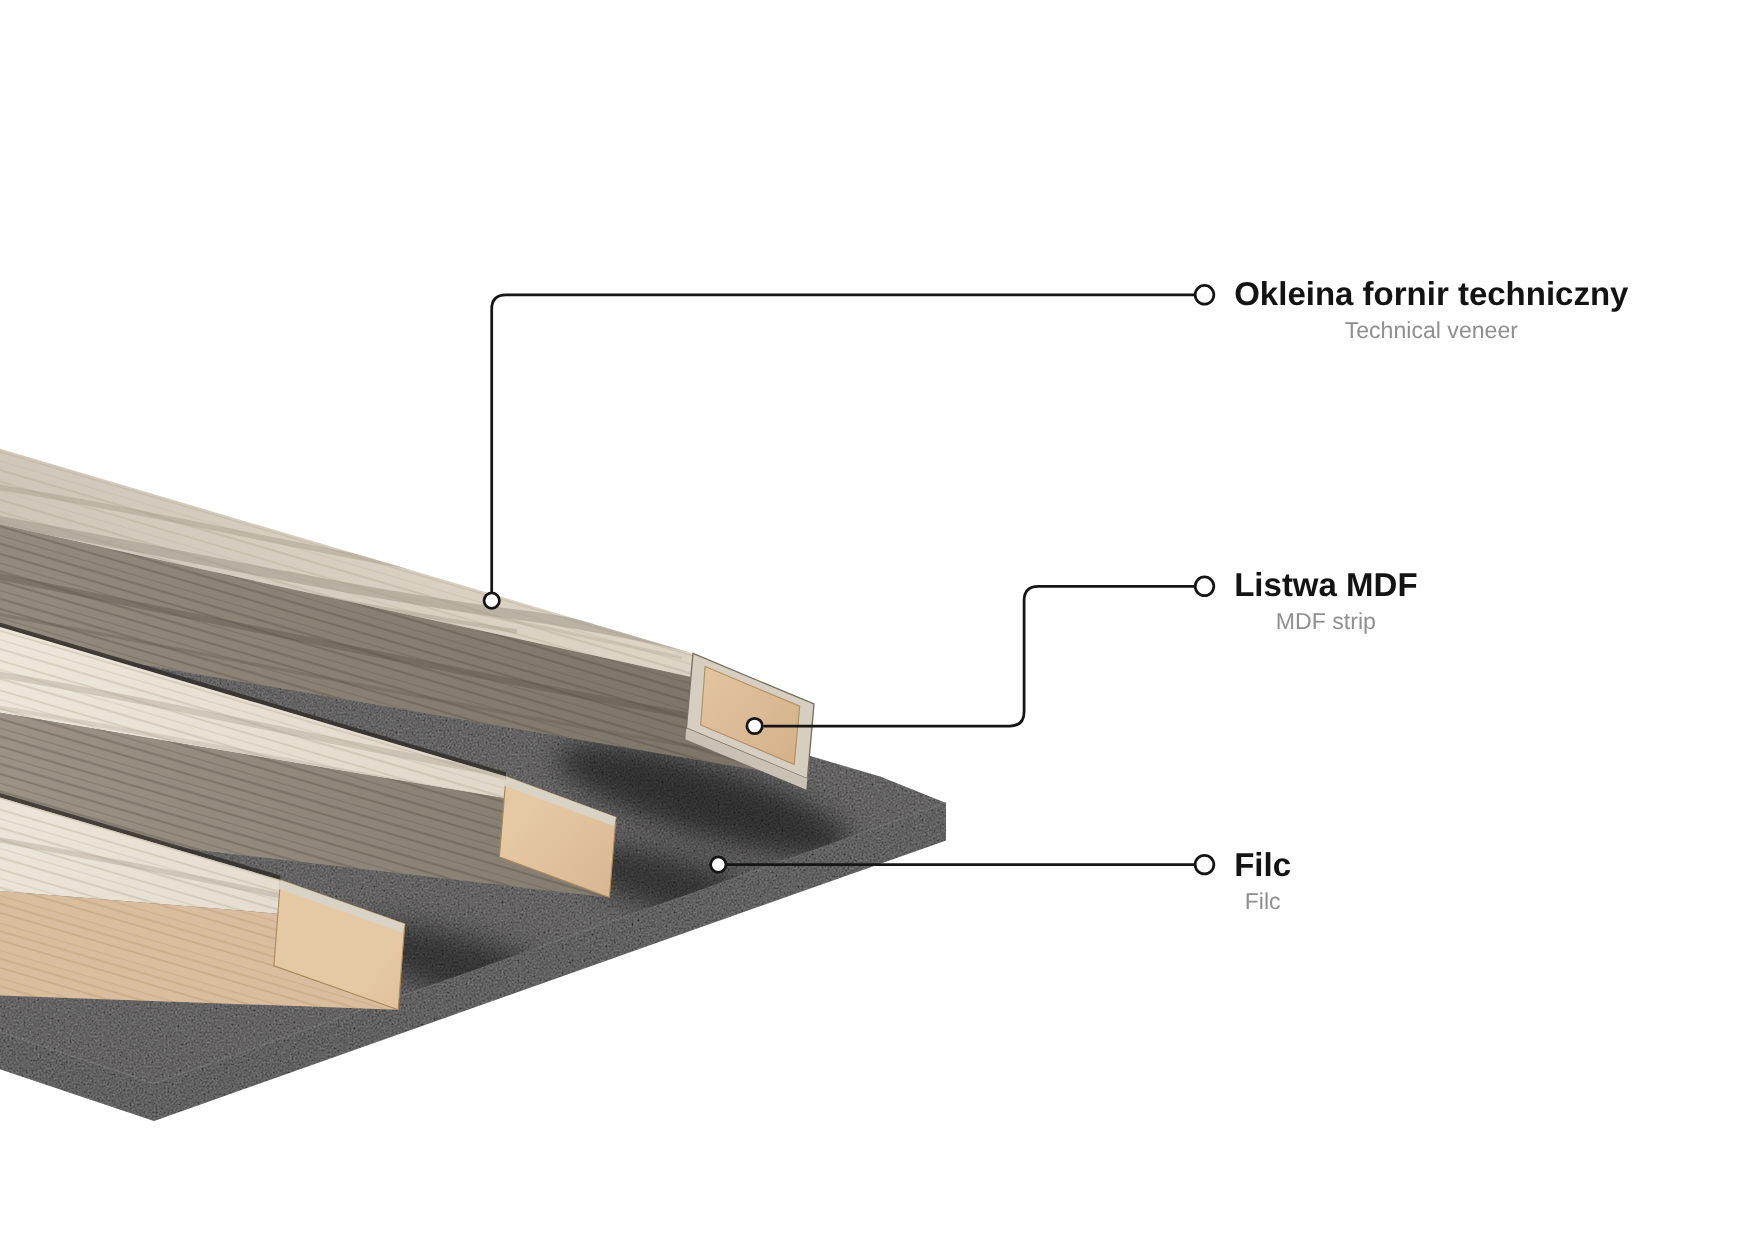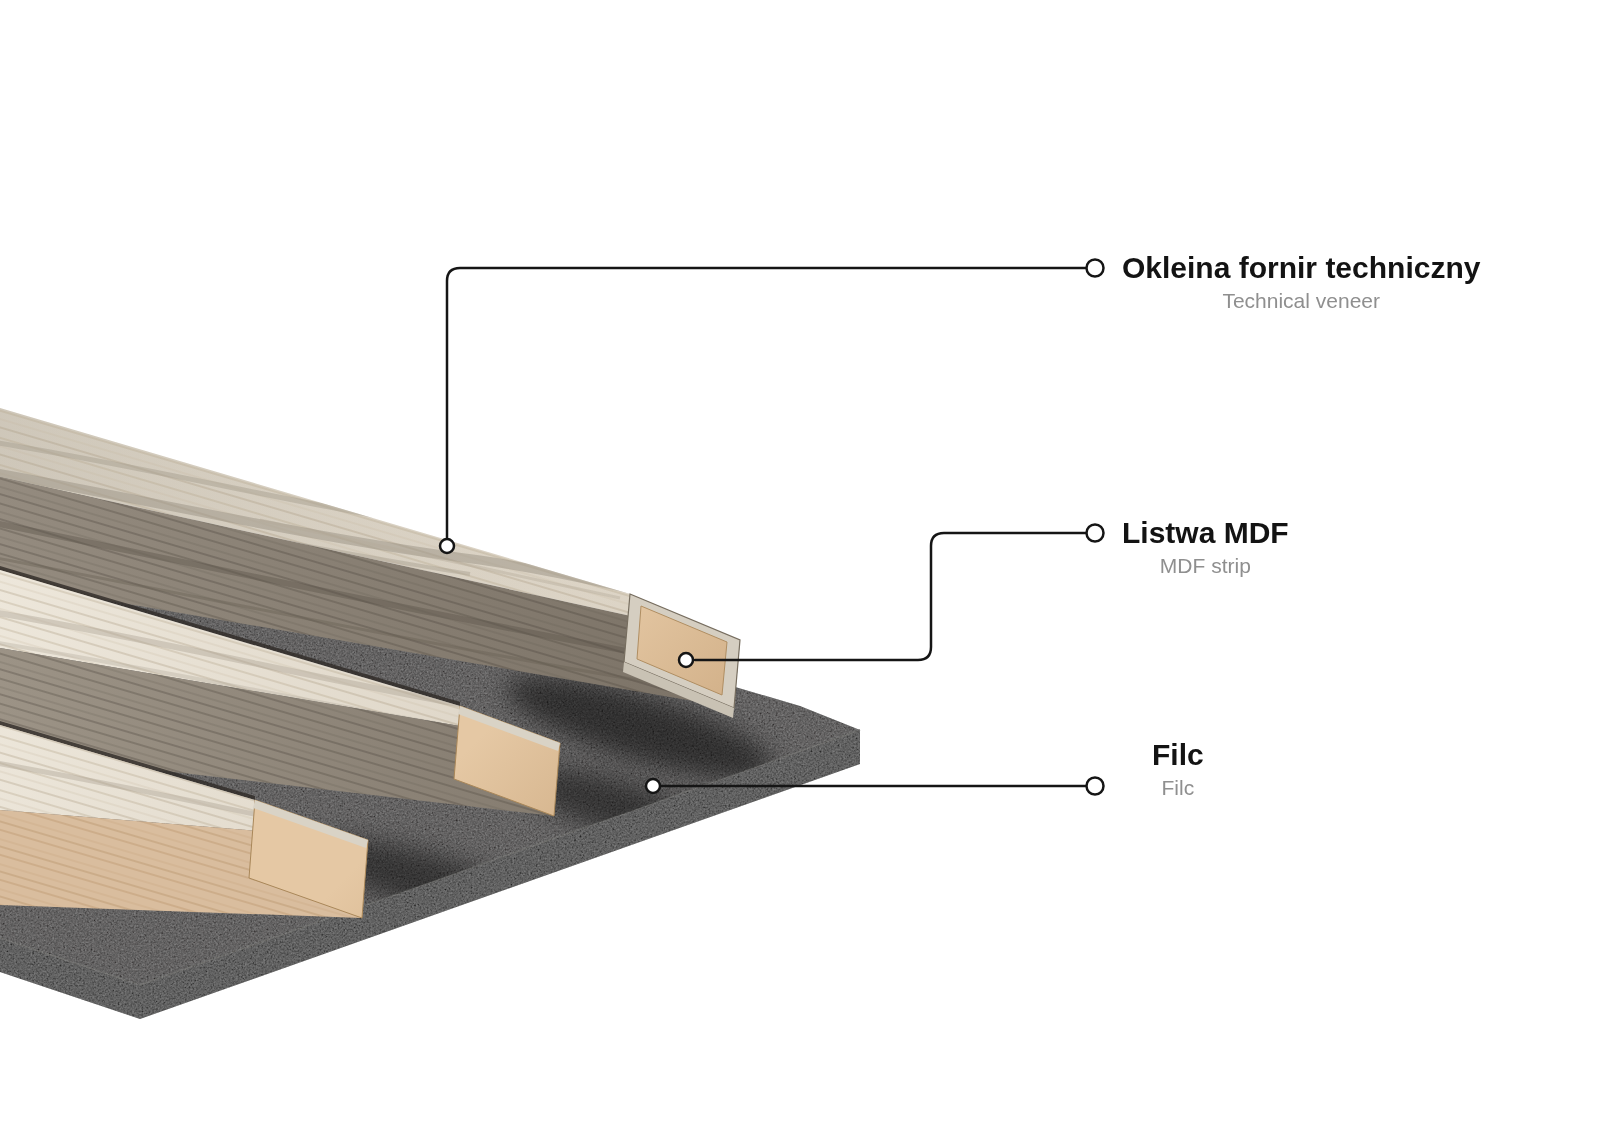--- a/index.html
+++ b/index.html
@@ -167,18 +167,18 @@
 </svg>
 
   <div class="callout-label" style="left:1122px;top:518px;">
     <div class="callout-title">Listwa MDF</div>
     <div class="callout-sub">MDF strip</div>
   </div>
   <div class="callout-label" style="left:1122px;top:253px;">
     <div class="callout-title">Okleina fornir techniczny</div>
     <div class="callout-sub">Technical veneer</div>
   </div>
-  <div class="callout-label" style="left:1122px;top:740px;margin-left:30px;">
+  <div class="callout-label" style="left:1122px;top:772px;">
     <div class="callout-title">Filc</div>
     <div class="callout-sub">Filc</div>
   </div>
 
 </div>
 
 </body></html>

